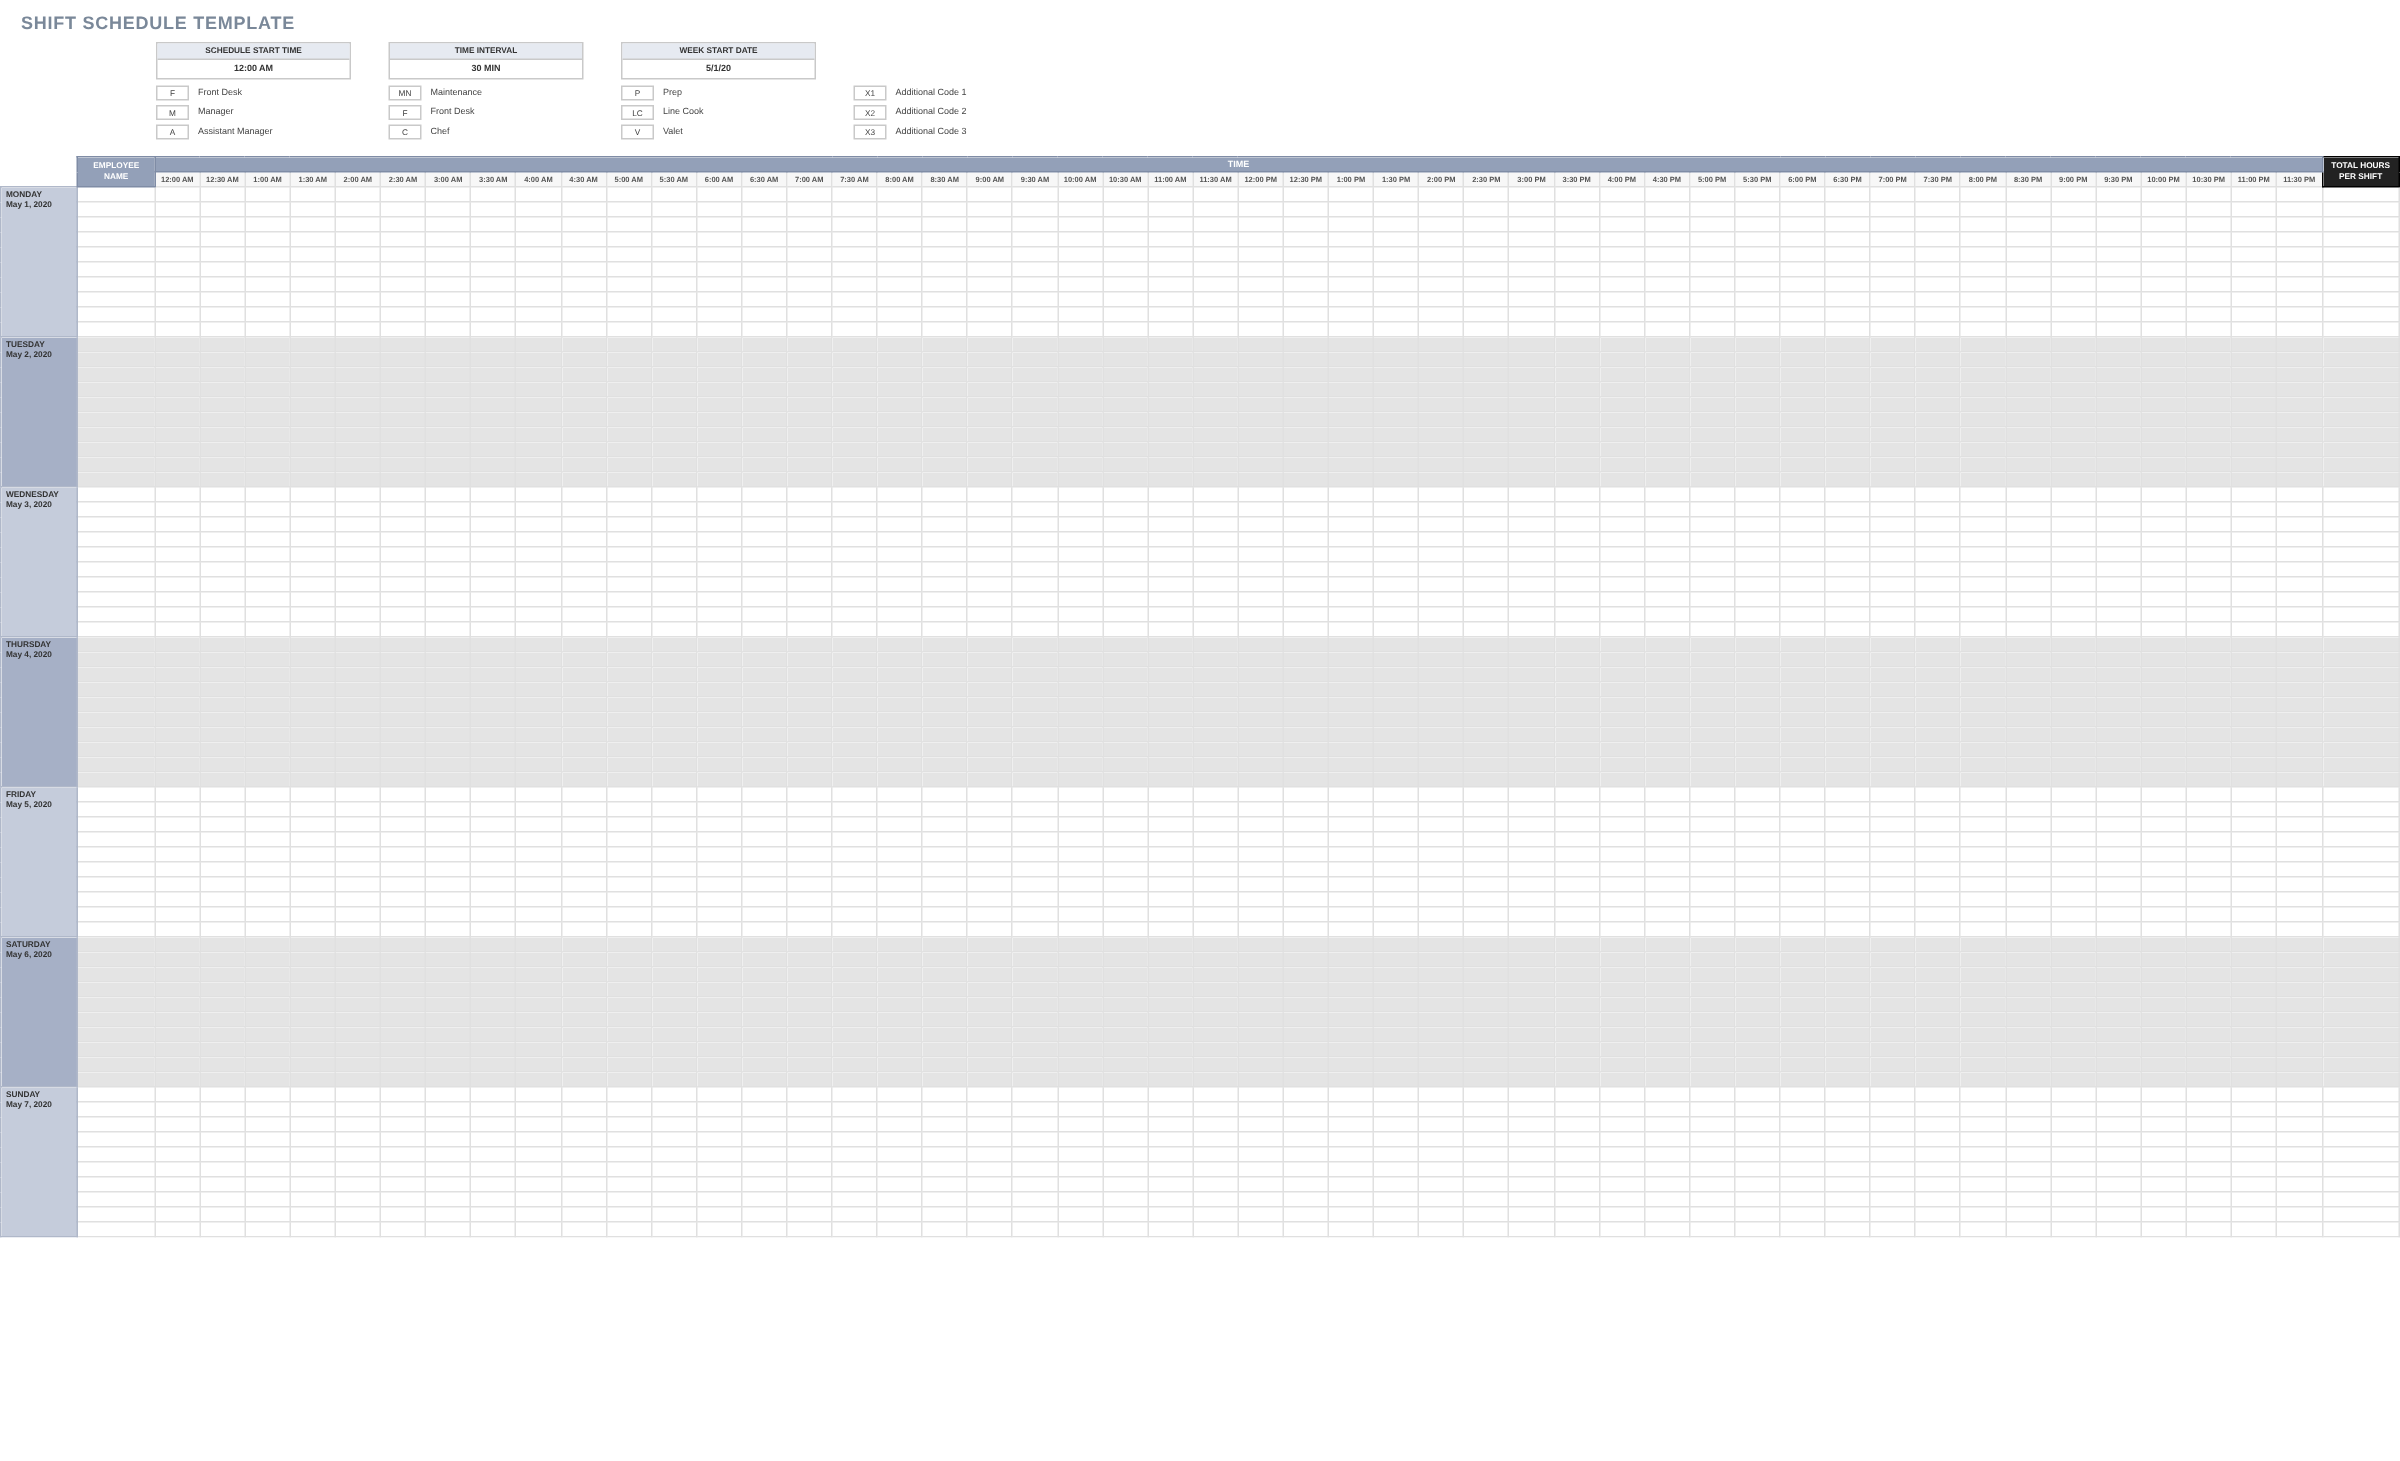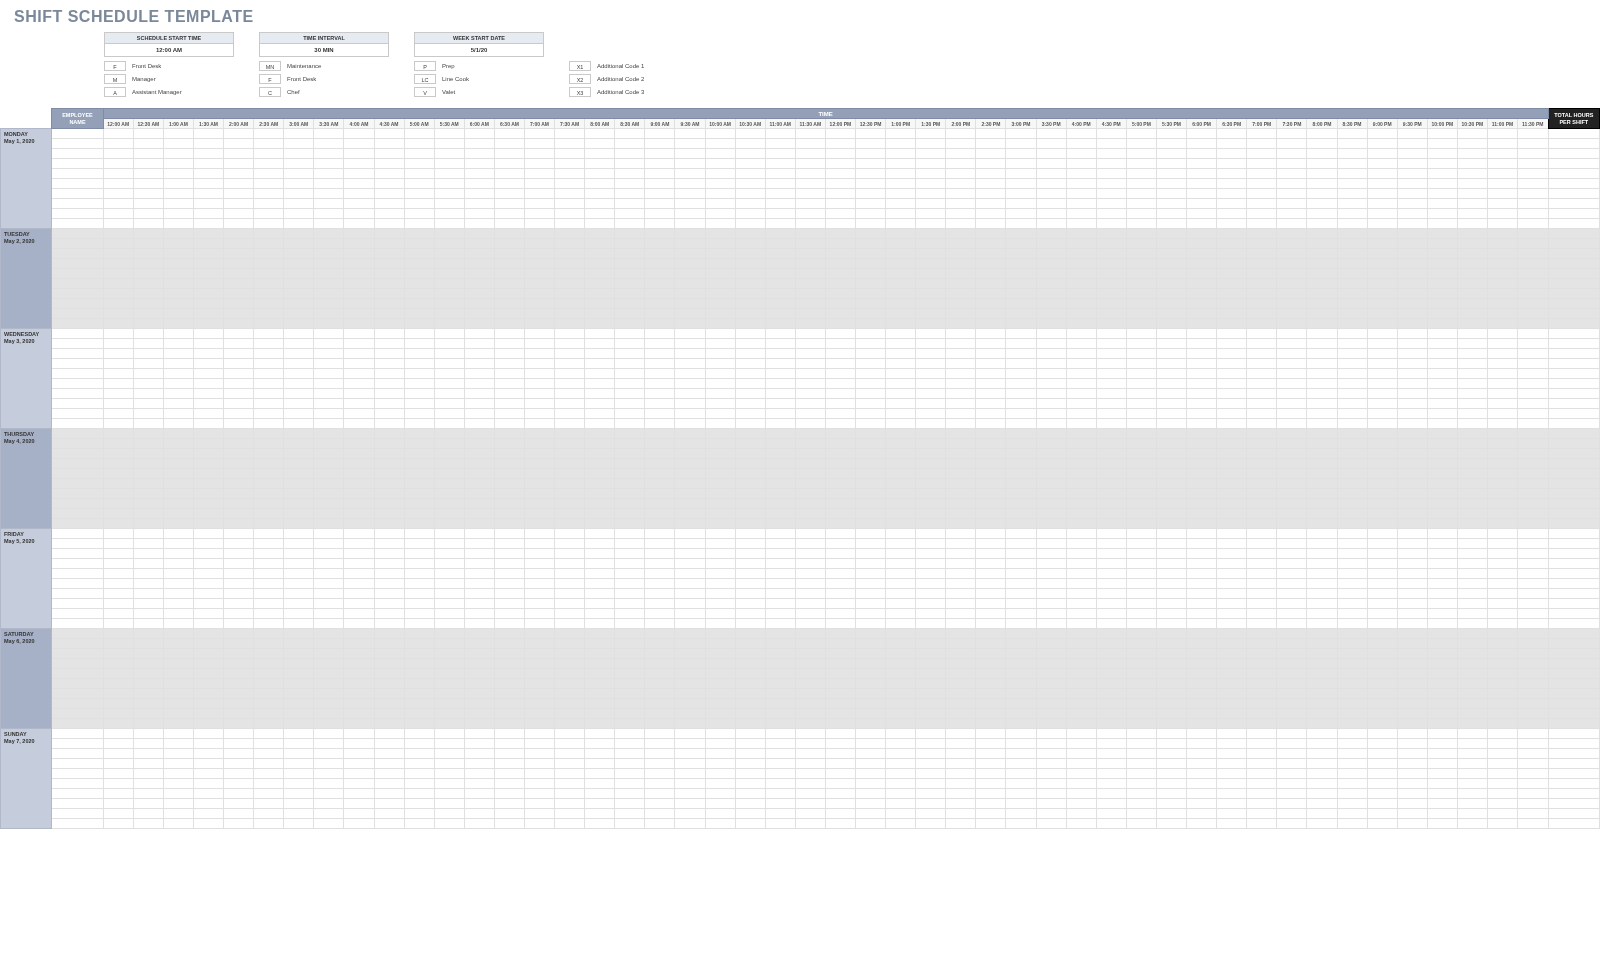--- a/index.html
+++ b/index.html
@@ -4,21 +4,21 @@
 <style>
   * { box-sizing: border-box; margin: 0; padding: 0; }
   body {
     font-family: Arial, Helvetica, sans-serif;
     font-size: 6px;
     background: #fff;
     color: #444;
     width: 1600px;
   }
   .page-title {
-    font-size: 16px;
+    font-size: 12px;
     font-weight: bold;
     color: #7a8899;
     letter-spacing: 0.5px;
     padding: 8px 0 6px 14px;
   }
   
   .settings-row {
     display: flex;
     padding-left: 104px;
     gap: 25px;

